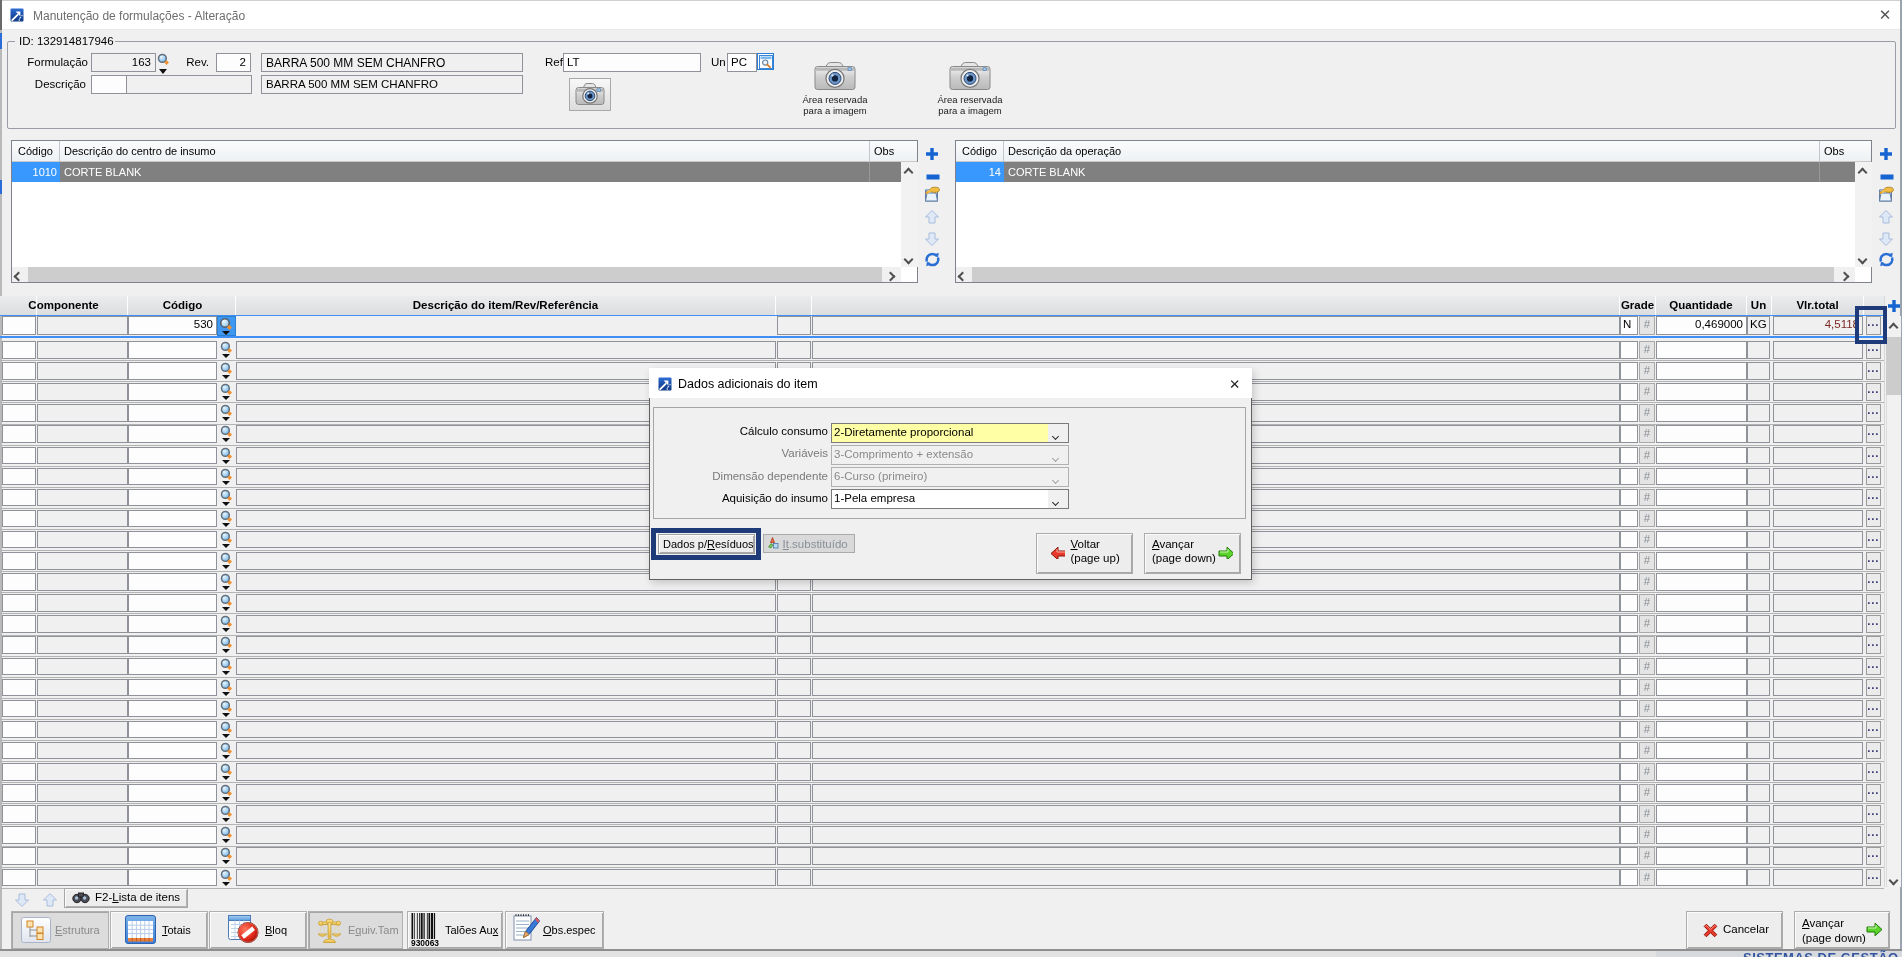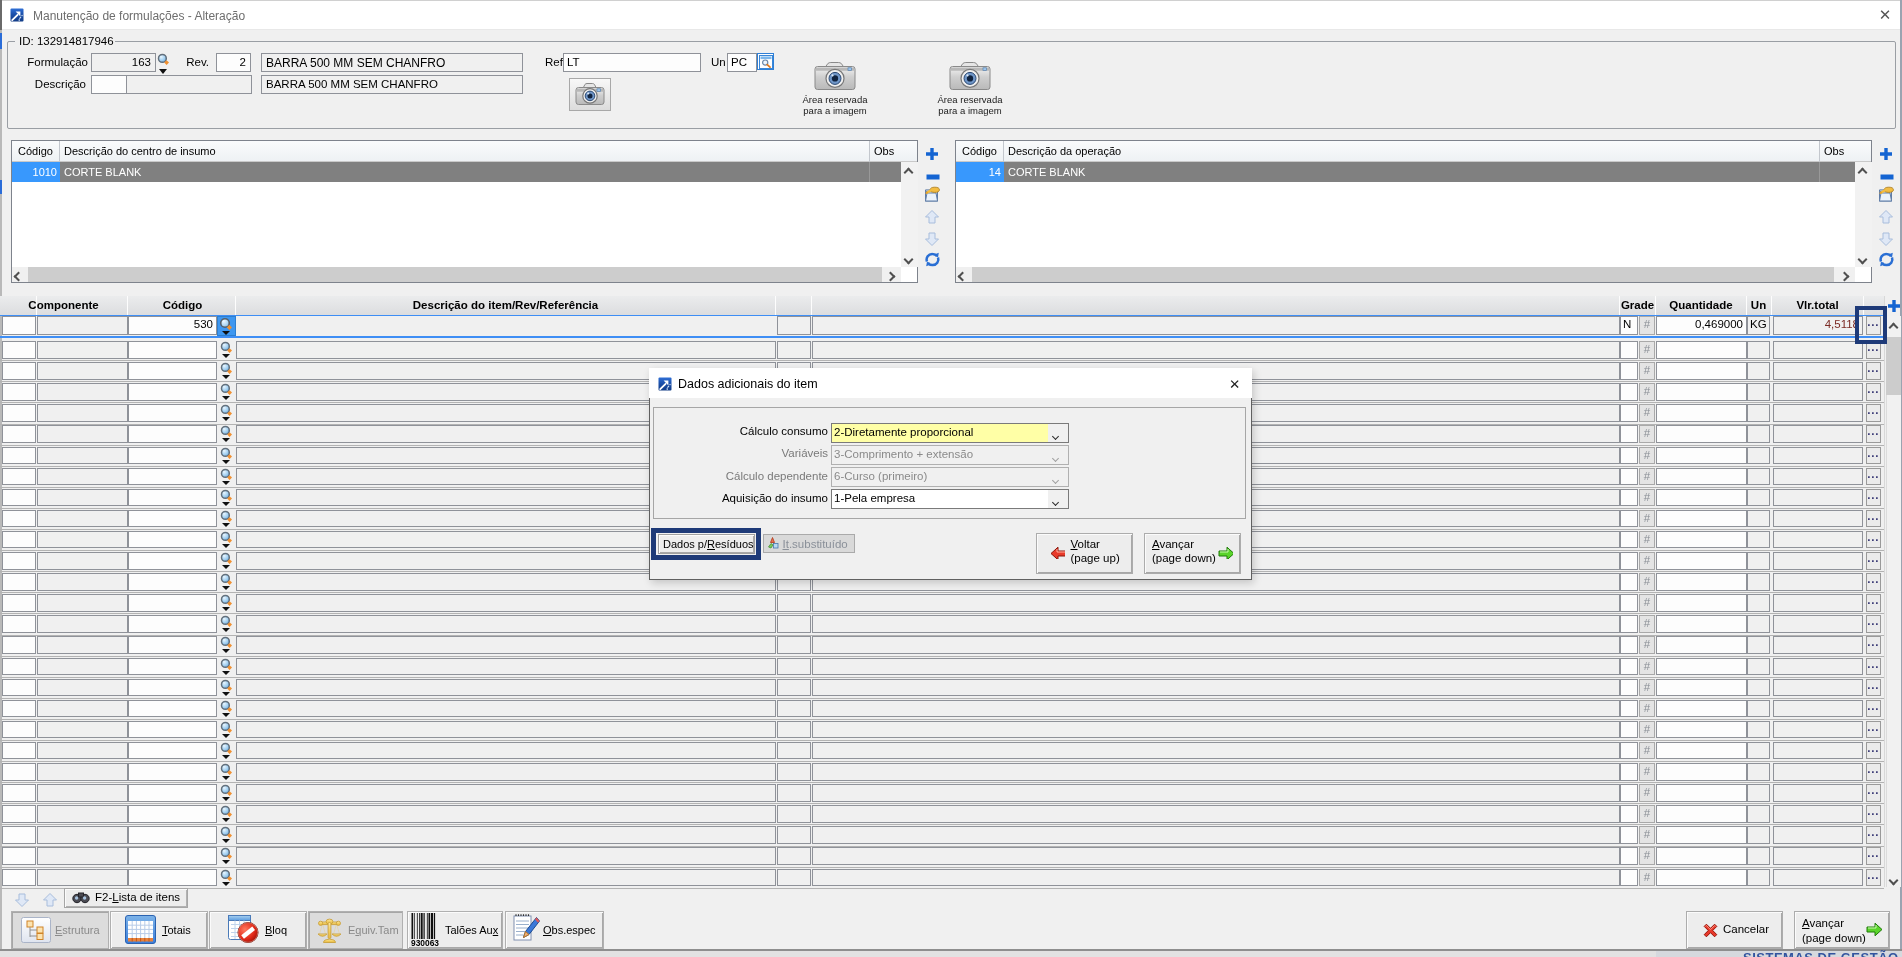--- a/index.html
+++ b/index.html
@@ -1066,21 +1066,21 @@
 <div class="lbl" style="left:660px;top:425.0px;width:168px;text-align:right;color:#000;">Cálculo consumo</div>
 <div class="abs" style="left:831px;top:422.5px;width:238px;height:20px;border:1px solid #7a7a7a;background:#f0f0f0;"></div>
 <div class="abs" style="left:832px;top:423.5px;width:216px;height:18px;background:#ffffa6;"></div>
 <div class="lbl" style="left:834px;top:425.5px;color:#000;">2-Diretamente proporcional</div>
 <div class="lbl" style="left:1053px;top:428.5px;"><span style="display:inline-block;width:5px;height:5px;border-right:1px solid #2a2a2a;border-bottom:1px solid #2a2a2a;transform:rotate(45deg);"></span></div>
 <div class="lbl" style="left:660px;top:447.3px;width:168px;text-align:right;color:#7a7a7a;">Variáveis</div>
 <div class="abs" style="left:831px;top:444.8px;width:238px;height:20px;border:1px solid #b0b0b0;background:#f0f0f0;"></div>
 <div class="abs" style="left:832px;top:445.8px;width:216px;height:18px;background:#f0f0f0;"></div>
 <div class="lbl" style="left:834px;top:447.8px;color:#8a8a8a;">3-Comprimento + extensão</div>
 <div class="lbl" style="left:1053px;top:450.8px;"><span style="display:inline-block;width:5px;height:5px;border-right:1px solid #a0a0a0;border-bottom:1px solid #a0a0a0;transform:rotate(45deg);"></span></div>
-<div class="lbl" style="left:660px;top:469.6px;width:168px;text-align:right;color:#7a7a7a;">Cálculo dependente</div>
+<div class="lbl" style="left:660px;top:469.6px;width:168px;text-align:right;color:#7a7a7a;">Dimensão dependente</div>
 <div class="abs" style="left:831px;top:467.1px;width:238px;height:20px;border:1px solid #b0b0b0;background:#f0f0f0;"></div>
 <div class="abs" style="left:832px;top:468.1px;width:216px;height:18px;background:#f0f0f0;"></div>
 <div class="lbl" style="left:834px;top:470.1px;color:#8a8a8a;">6-Curso (primeiro)</div>
 <div class="lbl" style="left:1053px;top:473.1px;"><span style="display:inline-block;width:5px;height:5px;border-right:1px solid #a0a0a0;border-bottom:1px solid #a0a0a0;transform:rotate(45deg);"></span></div>
 <div class="lbl" style="left:660px;top:491.90000000000003px;width:168px;text-align:right;color:#000;">Aquisição do insumo</div>
 <div class="abs" style="left:831px;top:489.40000000000003px;width:238px;height:20px;border:1px solid #7a7a7a;background:#f0f0f0;"></div>
 <div class="abs" style="left:832px;top:490.40000000000003px;width:216px;height:18px;background:#fff;"></div>
 <div class="lbl" style="left:834px;top:492.40000000000003px;color:#000;">1-Pela empresa</div>
 <div class="lbl" style="left:1053px;top:495.40000000000003px;"><span style="display:inline-block;width:5px;height:5px;border-right:1px solid #2a2a2a;border-bottom:1px solid #2a2a2a;transform:rotate(45deg);"></span></div>
 <div class="abs" style="left:650.5px;top:528px;width:110px;height:31.5px;border:5px solid #1e3a78;"></div>

